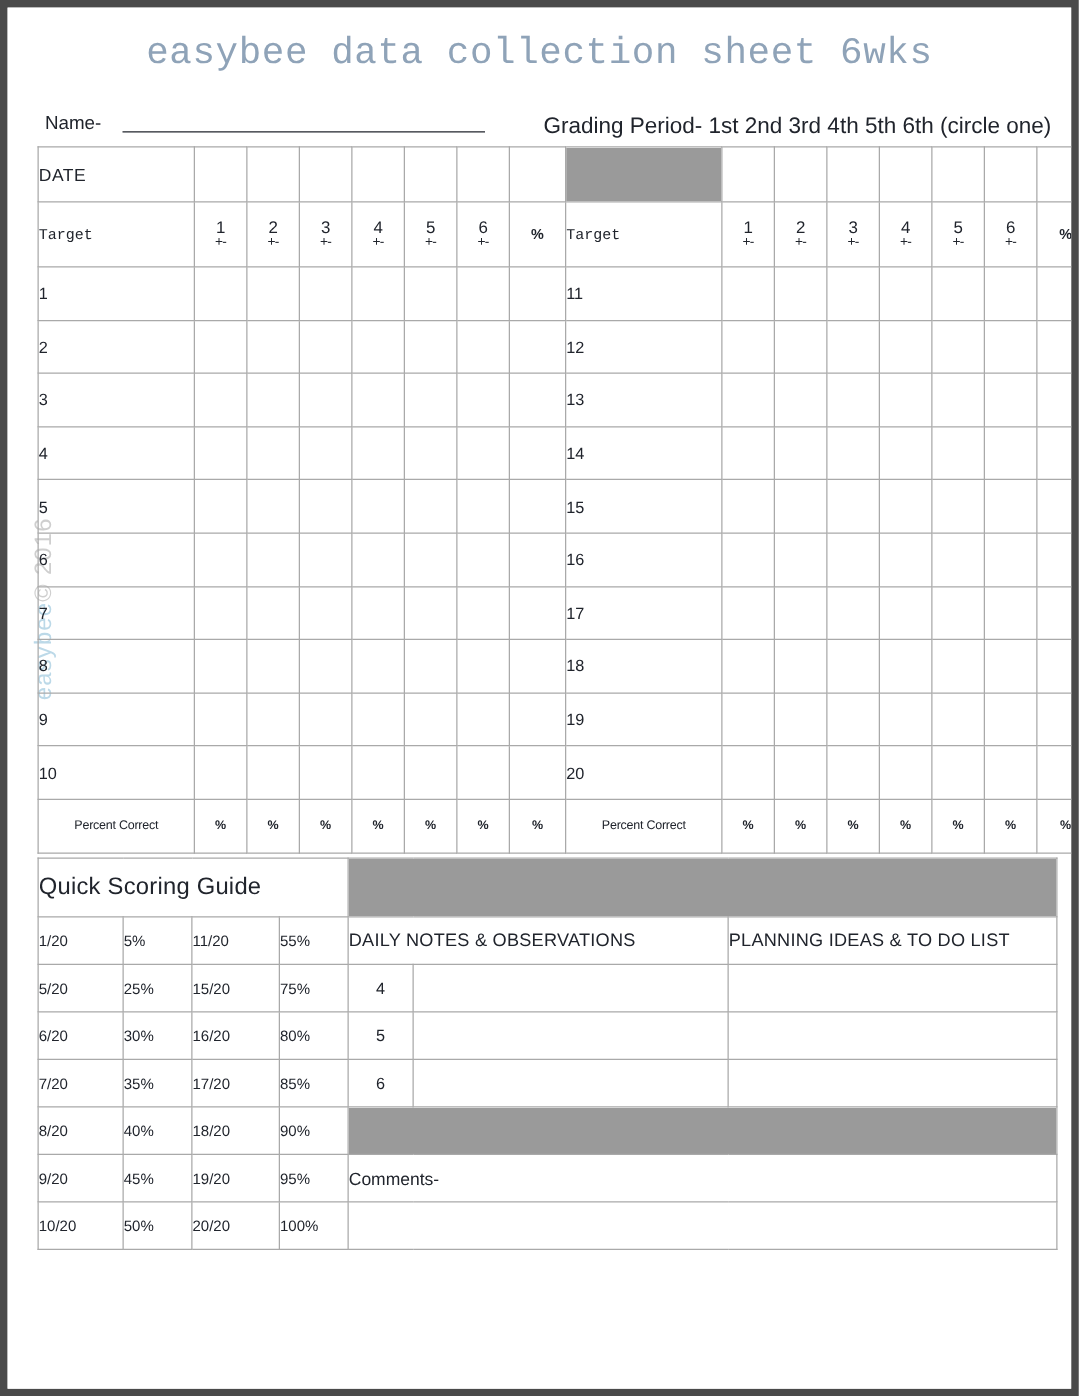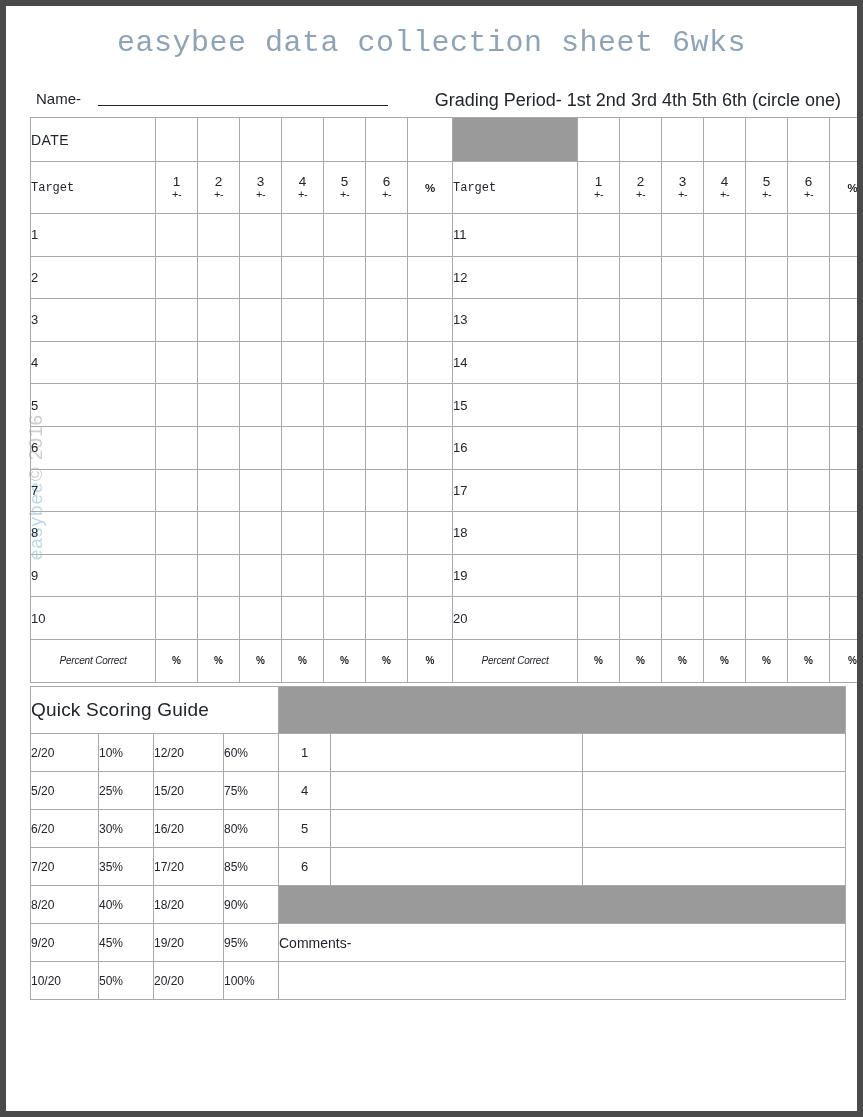--- a/index.html
+++ b/index.html
@@ -82,21 +82,21 @@
   .c-date{font-size:14px;letter-spacing:.4px;}
   .c-target{font-size:12px;font-family:Liberation Mono, monospace;}
   .hdr-num{
     text-align:center;line-height:1.05;
     font-size:13px;
   }
   .hdr-num .n{display:block;font-size:13.5px;}
   .hdr-num .pm{display:block;font-size:11px;letter-spacing:-.5px;}
   .hdr-pct{text-align:center;font-size:11.5px;font-weight:bold;}
   .rowlabel{font-size:13px;padding-left:9px;}
-  .pc-label{text-align:center;font-size:10px;letter-spacing:-.2px;font-style:italic;}
+  .pc-label{text-align:center;font-size:10px;letter-spacing:-.2px;}
   .pc-cell{text-align:center;font-size:10px;font-weight:bold;}
   .r-date{height:44px !important;}
   .r-hdr{height:52px !important;}
   .r-data{height:41.6px !important;}
   .r-pc{height:33px !important;}
 
   
   #bottom-table{left:24px;top:680px;width:815px;}
   #bottom-table td{height:37px;}
   .qsg-title{
@@ -439,27 +439,26 @@
         <col style="width:52px">
           <col style="width:252px">
           <col style="width:263px">
       </colgroup>
       <tbody id="bottom-rows">
           <tr class="r-qsg-title">
             <td class="qsg-title" colspan="4">Quick Scoring Guide</td>
             <td class="grey" colspan="3"></td>
           </tr>
           <tr class="r-b">
-            <td class="qsg">2/20</td>
-            <td class="qsg">10%</td>
-            <td class="qsg">12/20</td>
-            <td class="qsg">60%</td>
-            <td class="notes-num">1</td>
-            <td></td>
-            <td></td>
+            <td class="qsg">1/20</td>
+            <td class="qsg">5%</td>
+            <td class="qsg">11/20</td>
+            <td class="qsg">55%</td>
+            <td class="notes-hd" colspan="2">DAILY NOTES &amp; OBSERVATIONS</td>
+            <td class="notes-hd">PLANNING IDEAS &amp; TO DO LIST</td>
           </tr>
           <tr class="r-b">
             <td class="qsg">5/20</td>
             <td class="qsg">25%</td>
             <td class="qsg">15/20</td>
             <td class="qsg">75%</td>
             <td class="notes-num">4</td>
             <td></td>
             <td></td>
           </tr>

